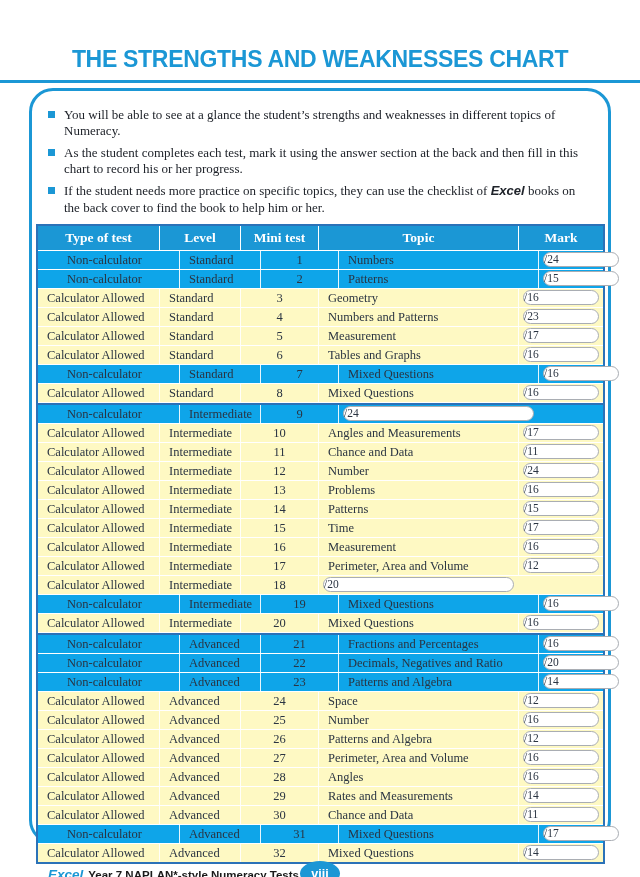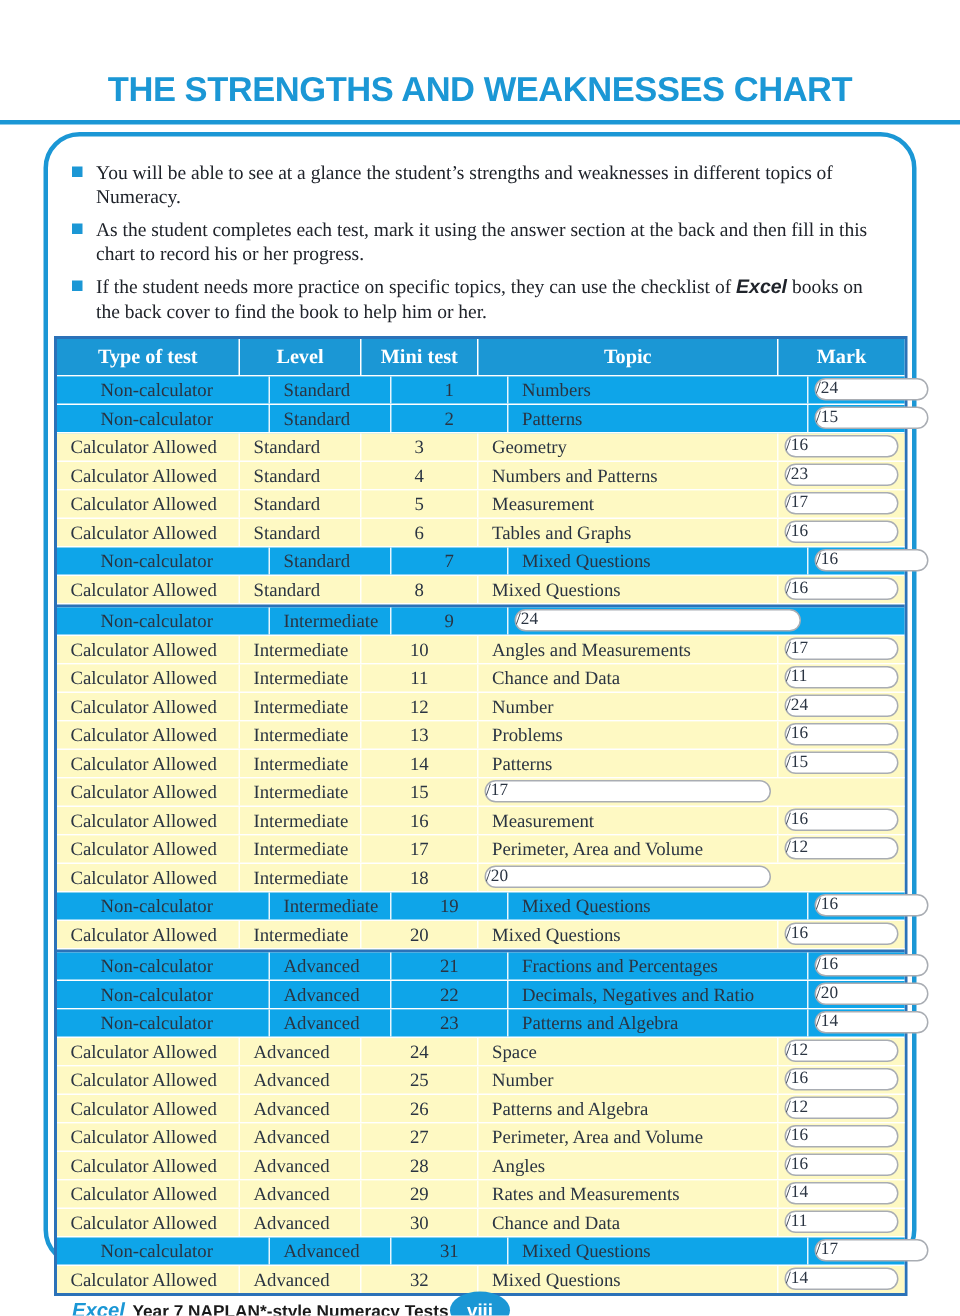--- a/index.html
+++ b/index.html
@@ -216,20 +216,21 @@
             <div class="cell c-test">14</div>
             <div class="cell c-topic">Patterns</div>
             <div class="cell c-mark">
               <span class="markbox">/15</span>
             </div>
           </div>
           <div class="trow row-gray">
             <div class="cell c-type">Calculator Allowed</div>
             <div class="cell c-level">Intermediate</div>
             <div class="cell c-test">15</div>
+            <div class="cell c-topic">Time</div>
             <div class="cell c-mark">
               <span class="markbox">/17</span>
             </div>
           </div>
           <div class="trow row-gray">
             <div class="cell c-type">Calculator Allowed</div>
             <div class="cell c-level">Intermediate</div>
             <div class="cell c-test">16</div>
             <div class="cell c-topic">Measurement</div>
             <div class="cell c-mark">

